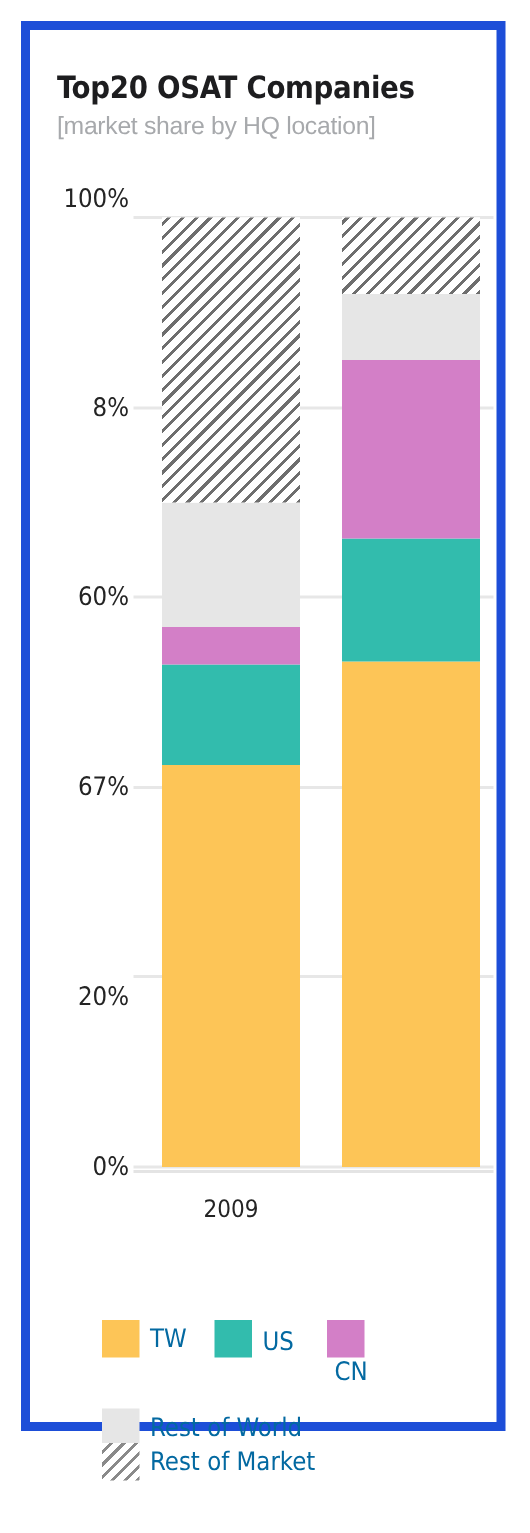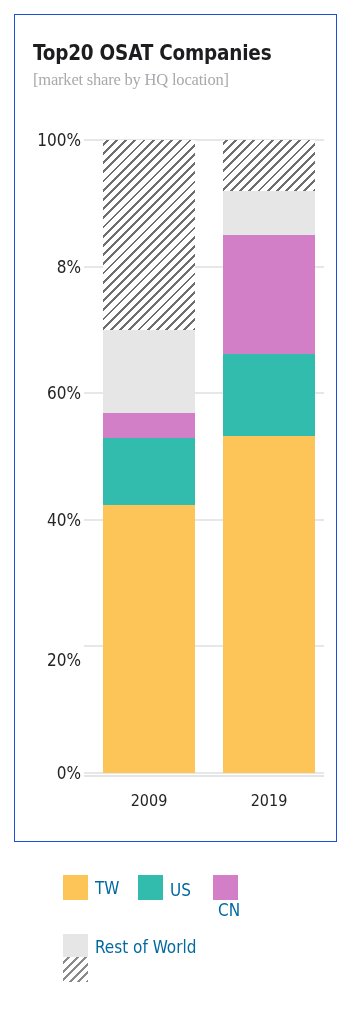--- a/index.html
+++ b/index.html
@@ -1,33 +1,33 @@
 <!DOCTYPE html>
 <html><head>
 <meta charset="utf-8">
 <style>
   html,body{margin:0;padding:0;background:#ffffff;}
   body{width:353px;height:1022px;font-family:"DejaVu Sans",sans-serif;overflow:hidden;}
 
   .card{
-    position:absolute;left:14px;top:14px;width:323px;height:828px;
-    border:1px solid #1d4ed8;background:#ffffff;box-sizing:border-box;
+    position:absolute;left:14px;top:14px;width:323px;height:940px;
+    border:6px solid #1d4ed8;background:#ffffff;box-sizing:border-box;
   }
 
   
   .title{
     position:absolute;left:18px;top:26px;width:290px;
     font-size:20.5px;font-weight:bold;color:#1d1d1f;letter-spacing:-0.2px;
     font-family:"DejaVu Sans Condensed","Liberation Sans",sans-serif;
     white-space:nowrap;
   }
   .subtitle{
     position:absolute;left:18px;top:55px;width:295px;
     font-size:16.5px;color:#a7a9ac;letter-spacing:-0.2px;
-    font-family:Liberation Serif, serif;
+    font-family:Liberation Sans, sans-serif;
     white-space:nowrap;
   }
 
   
   .plot{position:absolute;left:0;top:0;width:323px;height:992px;}
 
   .ytick-label{
     position:absolute;width:66px;text-align:right;
     font-size:17px;color:#242424;
     font-family:"DejaVu Sans Condensed","Liberation Sans",sans-serif;
@@ -82,44 +82,43 @@
 
   <div class="title">Top20 OSAT Companies</div>
   <div class="subtitle">[market share by HQ location]</div>
 
   <div class="plot" id="plot">
       <div class="gridline" style="left: 69px; top: 757px; width: 240px;"></div>
       <div class="ytick-label" style="left: 0px; top: 758px;">0%</div>
       <div class="gridline" style="left: 69px; top: 630.4px; width: 240px;"></div>
       <div class="ytick-label" style="left: 0px; top: 645px;">20%</div>
       <div class="gridline" style="left: 69px; top: 503.8px; width: 240px;"></div>
-      <div class="ytick-label" style="left: 0px; top: 504.8px;">40%</div>
+      <div class="ytick-label" style="left: 0px; top: 504.8px;">67%</div>
       <div class="gridline" style="left: 69px; top: 377.2px; width: 240px;"></div>
       <div class="ytick-label" style="left: 0px; top: 378.2px;">60%</div>
       <div class="gridline" style="left: 69px; top: 250.6px; width: 240px;"></div>
       <div class="ytick-label" style="left: 0px; top: 251.6px;">8%</div>
       <div class="gridline" style="left: 69px; top: 124px; width: 240px;"></div>
-      <div class="ytick-label" style="left: 0px; top: 125px;">100%</div>
+      <div class="ytick-label" style="left: 0px; top: 113px;">100%</div>
       <div class="axis-bottom" style="left: 69px; top: 760px; width: 240px;"></div>
       <div class="bar" style="left: 88px; top: 125px; height: 633px;">
         <div class="seg" style="background: rgb(253, 197, 87); top: 365.241px; height: 267.759px;"></div>
         <div class="seg" style="background: rgb(50, 188, 173); top: 298.143px; height: 67.098px;"></div>
         <div class="seg" style="background: rgb(211, 127, 199); top: 272.823px; height: 25.32px;"></div>
         <div class="seg" style="background: rgb(230, 230, 230); top: 189.9px; height: 82.923px;"></div>
         <div class="seg hatch" style="top: 0px; height: 189.9px;"></div>
       </div>
       <div class="xtick-label" style="left: 88px; top: 776px;">2009</div>
       <div class="bar" style="left: 208px; top: 125px; height: 633px;">
         <div class="seg" style="background: rgb(253, 197, 87); top: 296.244px; height: 336.756px;"></div>
         <div class="seg" style="background: rgb(50, 188, 173); top: 213.954px; height: 82.29px;"></div>
         <div class="seg" style="background: rgb(211, 127, 199); top: 94.95px; height: 119.004px;"></div>
         <div class="seg" style="background: rgb(230, 230, 230); top: 50.64px; height: 44.31px;"></div>
         <div class="seg hatch" style="top: 0px; height: 50.64px;"></div>
       </div>
-      <div class="xtick-label" style="left: 208px; top: 776px;">2019</div>
     </div>
 
   <div class="legend-row" style="left:48px;top:860px;">
     <span class="swatch" style="background:#FDC557;"></span>
     <span class="legend-label">TW</span>
   </div>
   <div class="legend-row" style="left:123px;top:860px;align-items:flex-end;">
     <span class="swatch" style="background:#32BCAD;"></span>
     <span class="legend-label">US</span>
   </div>
@@ -128,15 +127,16 @@
     <span class="legend-label">CN</span>
   </div>
 
   <div class="legend-row" style="left:48px;top:919px;">
     <span class="swatch" style="background:#E6E6E6;"></span>
     <span class="legend-label">Rest of World</span>
   </div>
 
   <div class="legend-row" style="left:48px;top:942px;">
     <span class="swatch hatch"></span>
+    <span class="legend-label">Rest of Market</span>
   </div>
 
 </div>
 
 </body></html>

